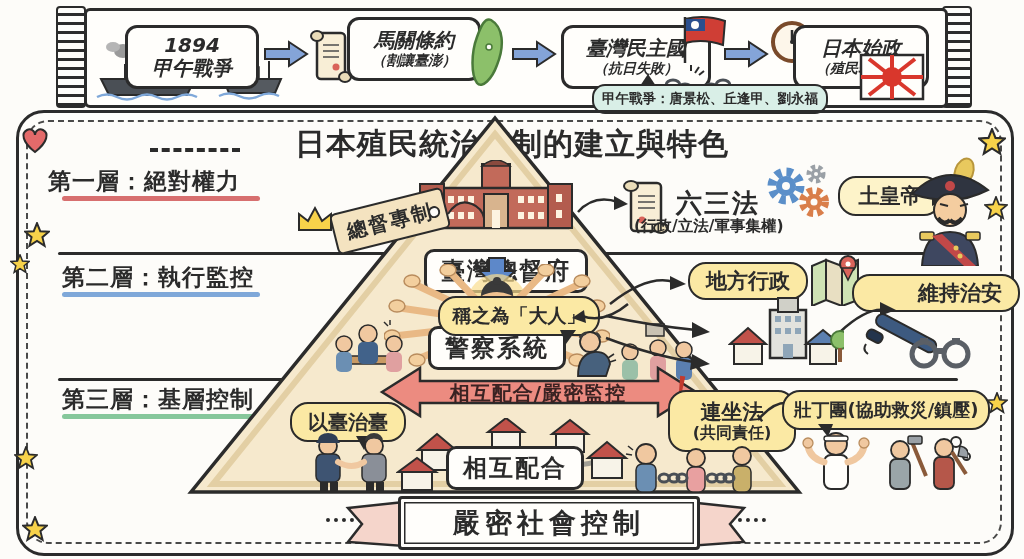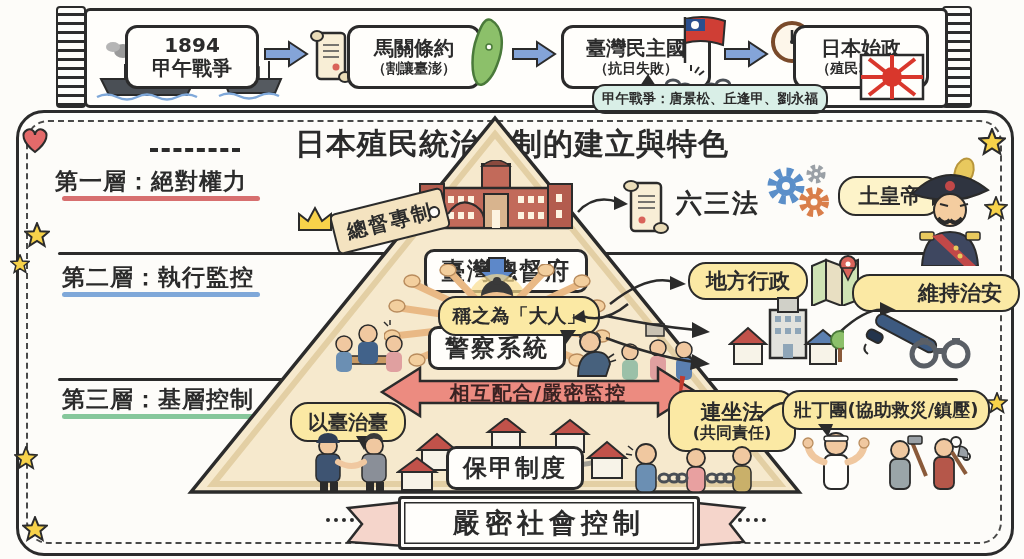--- a/index.html
+++ b/index.html
@@ -16,21 +16,21 @@
     background:#fffefb;border:3px solid #2b2b2b;border-radius:6px;
   }
   .banner-end{
     position:absolute;top:6px;width:26px;height:98px;
     border:2.5px solid #2b2b2b;border-radius:4px;background:
       repeating-linear-gradient(0deg,#2b2b2b 0 3px,#fdfcf9 3px 9px);
   }
   .tl-box{
     position:absolute;border:3px solid #2b2b2b;border-radius:12px;
     background:#fffefb;text-align:center;display:flex;flex-direction:column;
-    justify-content:center;align-items:center;line-height:1.15;
+    justify-content:center;align-items:center;line-height:1.15;font-style:italic;
   }
   .tl-main{font-weight:bold;font-size:20px;}
   .tl-sub{font-weight:bold;font-size:14px;}
   .keypeople{
     position:absolute;left:592px;top:84px;width:232px;height:26px;
     background:#d9efe7;border:2px solid #2b2b2b;border-radius:13px;
     font-size:13.5px;font-weight:bold;display:flex;align-items:center;justify-content:center;
   }
   .keypeople-tail{
     position:absolute;left:640px;top:74px;width:0;height:0;
@@ -138,21 +138,21 @@
     <svg class="abs" style="left:222px;top:16px;" width="44" height="60" viewBox="0 0 44 60">
       <rect x="8" y="6" width="28" height="46" rx="4" fill="#f8eed6" stroke="#2b2b2b" stroke-width="2.5"></rect>
       <ellipse cx="8" cy="9" rx="6" ry="5" fill="#eadcb8" stroke="#2b2b2b" stroke-width="2"></ellipse>
       <ellipse cx="36" cy="50" rx="6" ry="5" fill="#eadcb8" stroke="#2b2b2b" stroke-width="2"></ellipse>
       <line x1="14" y1="18" x2="30" y2="18" stroke="#555" stroke-width="1.6"></line>
       <line x1="14" y1="24" x2="30" y2="24" stroke="#555" stroke-width="1.6"></line>
       <line x1="14" y1="30" x2="30" y2="30" stroke="#555" stroke-width="1.6"></line>
       <circle cx="27" cy="40" r="3.5" fill="#d9635a"></circle>
     </svg>
 
-    <div class="tl-box" style="left:260px;top:14px;width:128px;height:58px;">
+    <div class="tl-box" style="left:260px;top:6px;width:128px;height:58px;">
       <span class="tl-main">馬關條約</span>
       <span class="tl-sub">（割讓臺澎）</span>
     </div>
 
     <svg class="abs" style="left:382px;top:6px;" width="40" height="74" viewBox="0 0 40 74">
       <path d="M22,3 C34,10 36,28 28,48 C23,62 13,72 8,66 C2,58 2,36 8,20 C12,9 16,0 22,3 Z" fill="#8cc06a" stroke="#4a7a3a" stroke-width="2.5"></path>
       <circle cx="20" cy="30" r="3" fill="#fffefb" stroke="#4a7a3a" stroke-width="1.5"></circle>
     </svg>
 
     <svg class="abs" style="left:424px;top:28px;" width="46" height="30" viewBox="0 0 46 30">
@@ -247,21 +247,21 @@
     </svg>
   <div class="deco-dot" style="left:950px;top:436px;width:8px;height:8px;"></div>
   <div class="deco-dot" style="left:962px;top:452px;width:5px;height:5px;"></div>
 
   <div class="title-dashes"></div>
   <div class="page-title">日本殖民統治體制的建立與特色</div>
 
   <div class="divider" style="top:252px;"></div>
   <div class="divider" style="top:378px;"></div>
 
-  <div class="tier-label" style="left:55px;top:166px;text-align:center;">第一層：絕對權力</div>
+  <div class="tier-label" style="left:48px;top:166px;text-align:center;">第一層：絕對權力</div>
   <div class="tier-underline" style="left:62px;top:196px;width:198px;background:#d76f6f;"></div>
   <div class="tier-label" style="left:62px;top:262px;">第二層：執行監控</div>
   <div class="tier-underline" style="left:62px;top:292px;width:198px;background:#7fa8d9;"></div>
   <div class="tier-label" style="left:62px;top:384px;">第三層：基層控制</div>
   <div class="tier-underline" style="left:62px;top:414px;width:198px;background:#86c79b;"></div>
 
   <svg class="abs" style="left:185px;top:112px;" width="620" height="385" viewBox="0 0 620 385">
     <polygon points="310,6 614,380 6,380" fill="#f6e9cd" stroke="#2b2b2b" stroke-width="3.5"></polygon>
     <polygon points="310,22 595,372 28,372" fill="none" stroke="#e3cfa4" stroke-width="6"></polygon>
   </svg>
@@ -378,21 +378,21 @@
         <polygon points="92,14 110,0 128,14" fill="#c1524a"></polygon>
       <rect x="160" y="16" width="28" height="18" fill="#f7f3e8"></rect>
         <polygon points="156,16 174,2 192,16" fill="#c1524a"></polygon>
       <rect x="196" y="40" width="30" height="20" fill="#f7f3e8"></rect>
         <polygon points="192,40 211,24 230,40" fill="#c1524a"></polygon>
       <rect x="6" y="54" width="30" height="18" fill="#f7f3e8"></rect>
         <polygon points="2,54 21,40 40,54" fill="#c1524a"></polygon>
     </g>
   </svg>
 
-  <div class="pyr-label" style="left:446px;top:446px;">保甲制度</div>
+  <div class="pyr-label" style="left:446px;top:446px;">相互配合</div>
 
   <svg class="abs" style="left:296px;top:204px;" width="38" height="30" viewBox="0 0 38 30">
     <path d="M3,26 L3,10 L12,17 L19,4 L26,17 L35,10 L35,26 Z" fill="#f7d24a" stroke="#2b2b2b" stroke-width="2"></path>
   </svg>
   <div class="tag">
     <span>總督專制</span>
   </div>
   <svg class="abs" style="left:446px;top:196px;" width="40" height="26" viewBox="0 0 40 26">
     <path d="M2,18 Q12,2 26,8 Q36,12 38,22" fill="none" stroke="#2b2b2b" stroke-width="2"></path>
   </svg>
@@ -439,20 +439,21 @@
   <svg class="abs" style="left:622px;top:176px;" width="48" height="62" viewBox="0 0 48 62">
     <rect x="9" y="7" width="30" height="48" rx="4" fill="#f8eed6" stroke="#2b2b2b" stroke-width="2.5"></rect>
     <ellipse cx="9" cy="10" rx="7" ry="5" fill="#eadcb8" stroke="#2b2b2b" stroke-width="2"></ellipse>
     <ellipse cx="39" cy="52" rx="7" ry="5" fill="#eadcb8" stroke="#2b2b2b" stroke-width="2"></ellipse>
     <line x1="16" y1="20" x2="33" y2="20" stroke="#555" stroke-width="1.6"></line>
     <line x1="16" y1="26" x2="33" y2="26" stroke="#555" stroke-width="1.6"></line>
     <line x1="16" y1="32" x2="33" y2="32" stroke="#555" stroke-width="1.6"></line>
     <circle cx="20" cy="44" r="3.5" fill="#d9635a"></circle>
   </svg>
   <div class="law63">六三法</div>
+  <div class="law63-sub">(行政/立法/軍事集權)</div>
 
   <svg class="abs" style="left:762px;top:164px;" width="70" height="56" viewBox="0 0 70 56">
     <circle cx="24" cy="22" r="14" fill="none" stroke="#5b8fc9" stroke-width="9" stroke-dasharray="6 5"></circle>
     <circle cx="24" cy="22" r="10" fill="#5b8fc9"></circle>
       <circle cx="24" cy="22" r="4" fill="#fdfcf9"></circle>
     <circle cx="52" cy="38" r="11" fill="none" stroke="#d97e4a" stroke-width="8" stroke-dasharray="5 4"></circle>
     <circle cx="52" cy="38" r="8" fill="#d97e4a"></circle>
       <circle cx="52" cy="38" r="3.5" fill="#fdfcf9"></circle>
     <circle cx="54" cy="10" r="7" fill="none" stroke="#9aa0a6" stroke-width="5" stroke-dasharray="4 3"></circle>
     <circle cx="54" cy="10" r="5" fill="#9aa0a6"></circle>

